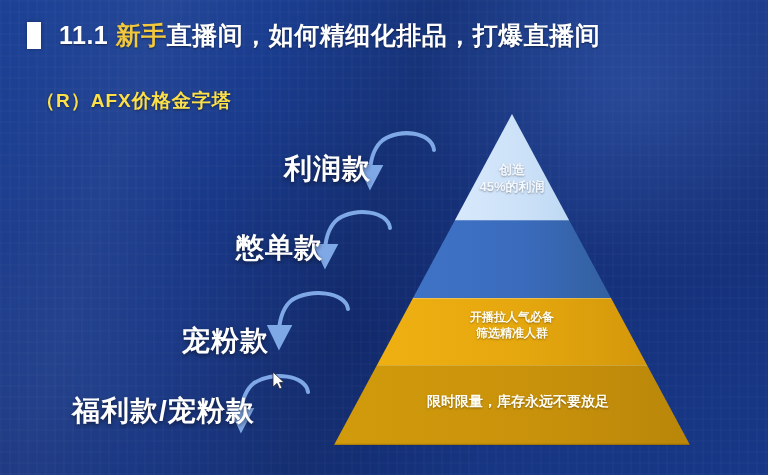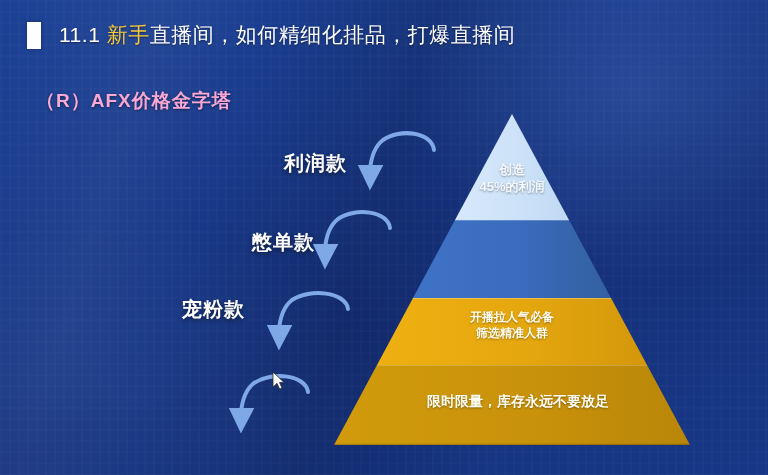--- a/index.html
+++ b/index.html
@@ -47,29 +47,29 @@
   #header-row {
     position:absolute; left:0; top:14px; width:768px; height:42px;
     display:flex; align-items:center;
   }
   #title-bullet {
     width:14px; height:27px; background:#ffffff;
     margin-left:27px; margin-right:18px; flex:none;
     box-shadow:0 0 3px rgba(0,0,0,.35);
   }
   #title-text {
-    font-size:21px; font-weight:400; color:#ffffff;
+    font-size:25px; font-weight:700; color:#ffffff;
     letter-spacing:.5px; white-space:nowrap;
     text-shadow:0 1px 2px rgba(0,0,0,.45);
   }
   #title-text .hl { color:#f2c83c; }
 
   #subtitle {
     position:absolute; left:36px; top:88px;
-    font-size:19px; font-weight:700; color:#f9a8d4;
+    font-size:19px; font-weight:700; color:#fde047;
     letter-spacing:1px; white-space:nowrap;
     text-shadow:0 1px 3px rgba(0,0,0,.45);
   }
 
   
   #pyramid-wrap {
     position:absolute; left:0; top:0; width:768px; height:475px;
     pointer-events:none;
     border-radius:25px;
   }
@@ -86,28 +86,28 @@
     white-space:nowrap;
   }
   #tier1-text { left:512px; top:161px; transform:translateX(-50%); width:auto; font-size:13px; color:#f4f8ff; }
   #tier2-text { left:512px; top:235px; transform:translateX(-50%); width:auto; font-size:14px; }
   #tier3-text { left:512px; top:310px; transform:translateX(-50%); width:auto; font-size:12px; color:#fffdf2; }
   #tier4-text { left:512px; top:392px; transform:translateX(-50%); width:auto; font-size:14px; color:#fffdf2;padding-left:12px; }
 
   
   .side-label {
     position:absolute;
-    color:#ffffff; font-weight:700; font-size:20px;
+    color:#ffffff; font-weight:700; font-size:28px;
     letter-spacing:1px; white-space:nowrap;
     text-shadow:0 2px 4px rgba(0,0,0,.5);
     text-align:center;
   }
   #label-1 { left:284px; top:150px; }
-  #label-2 { left:236px; top:229px;margin-left:16px; }
-  #label-3 { left:182px; top:296px; }
+  #label-2 { left:236px; top:229px; }
+  #label-3 { left:182px; top:322px; }
   #label-4 { left:72px;  top:392px; }
 
   
   #arrows-svg { position:absolute; left:0; top:0; pointer-events:none; }
 
   
   #cursor { position:absolute; left:272px; top:371px; width:14px; height:20px; }
 </style>
 </head>
 <body>
@@ -196,17 +196,18 @@
       <polygon points="279,346 270,327 289,327"></polygon>
 
       <path d="M 308,392 C 306,375 272,371 254,383 C 245,390 242,401 241,413" fill="none"></path>
       <polygon points="241,429 232,410 251,410"></polygon>
     </g>
   </svg>
 
   <div class="side-label" id="label-1">利润款</div>
   <div class="side-label" id="label-2">憋单款</div>
   <div class="side-label" id="label-3">宠粉款</div>
+  <div class="side-label" id="label-4">福利款/宠粉款</div>
 
   <svg id="cursor" viewBox="0 0 14 20" style="left: 272px; top: 371px;">
     <polygon points="1,1 1,16 5,12.4 7.6,18 10,17 7.5,11.6 12,11.4" fill="#ffffff" stroke="#2a2a2a" stroke-width="0.8" stroke-linejoin="round"></polygon>
   </svg>
 </div>
 
 </body></html>

